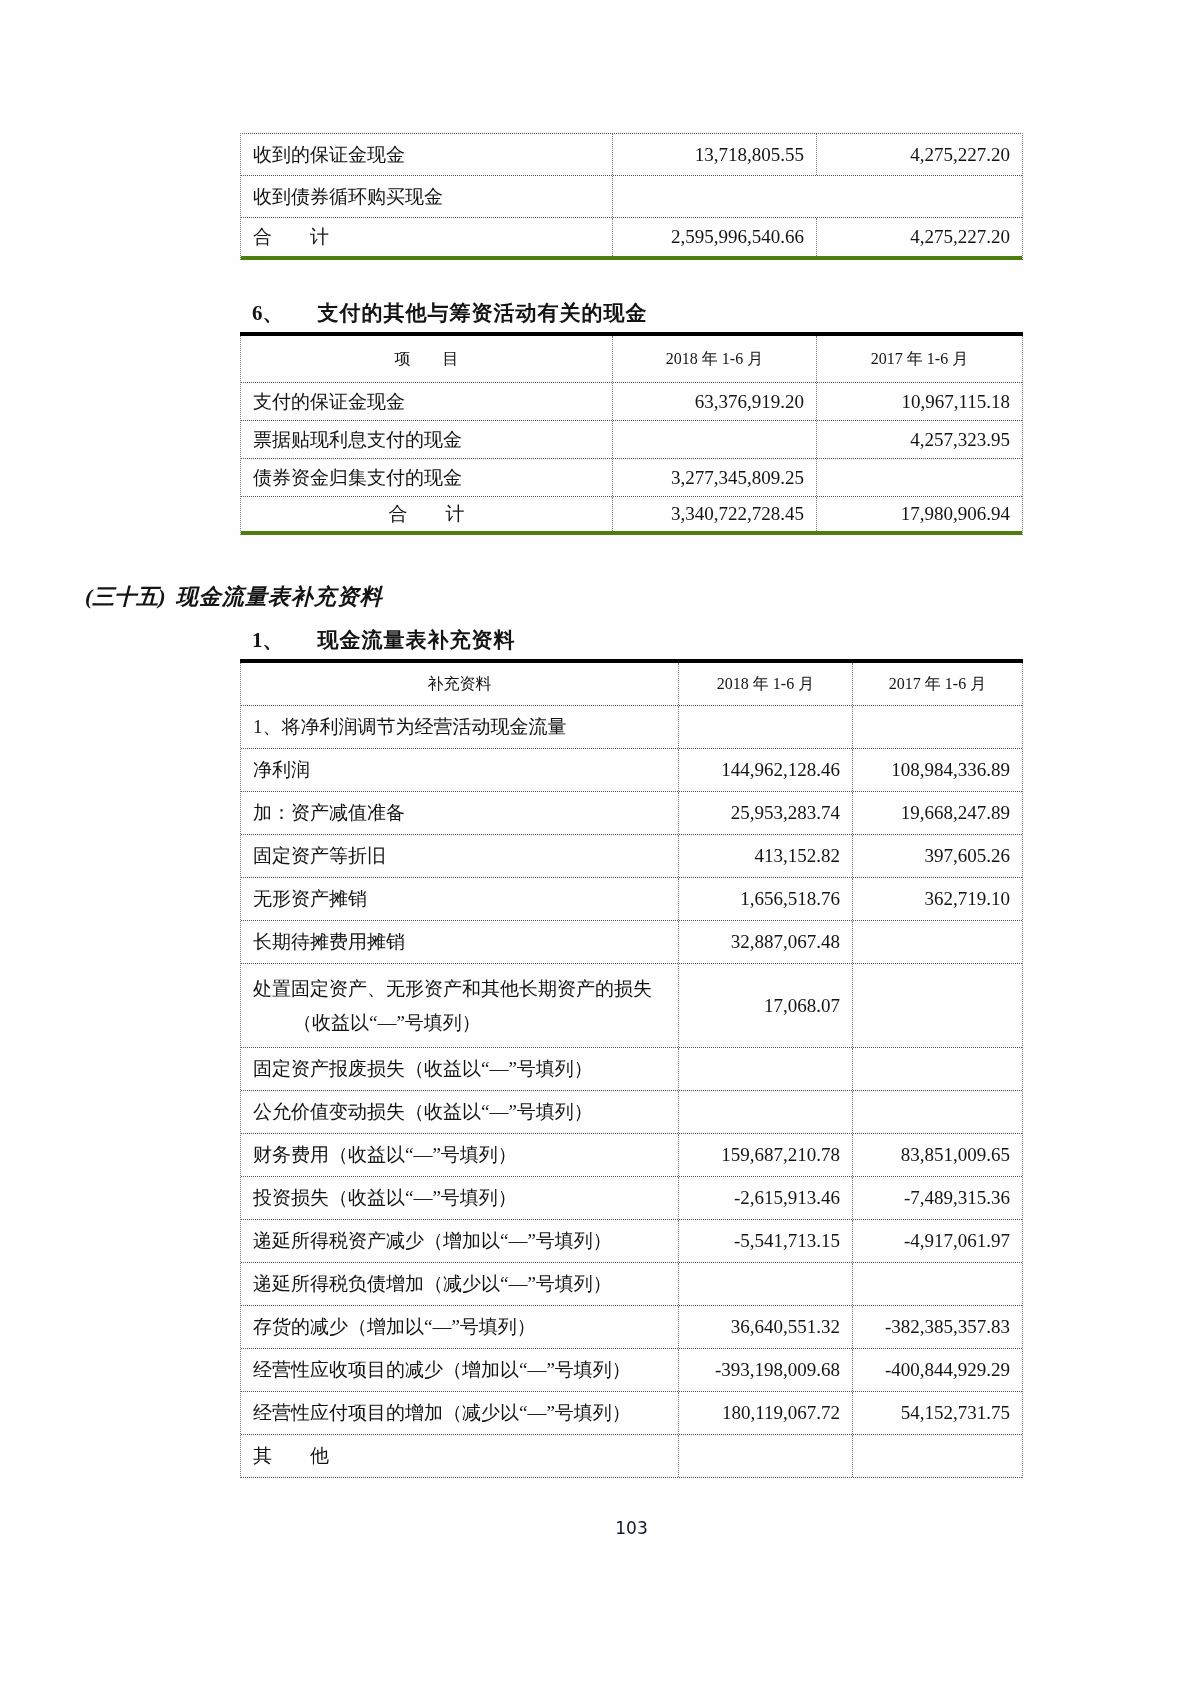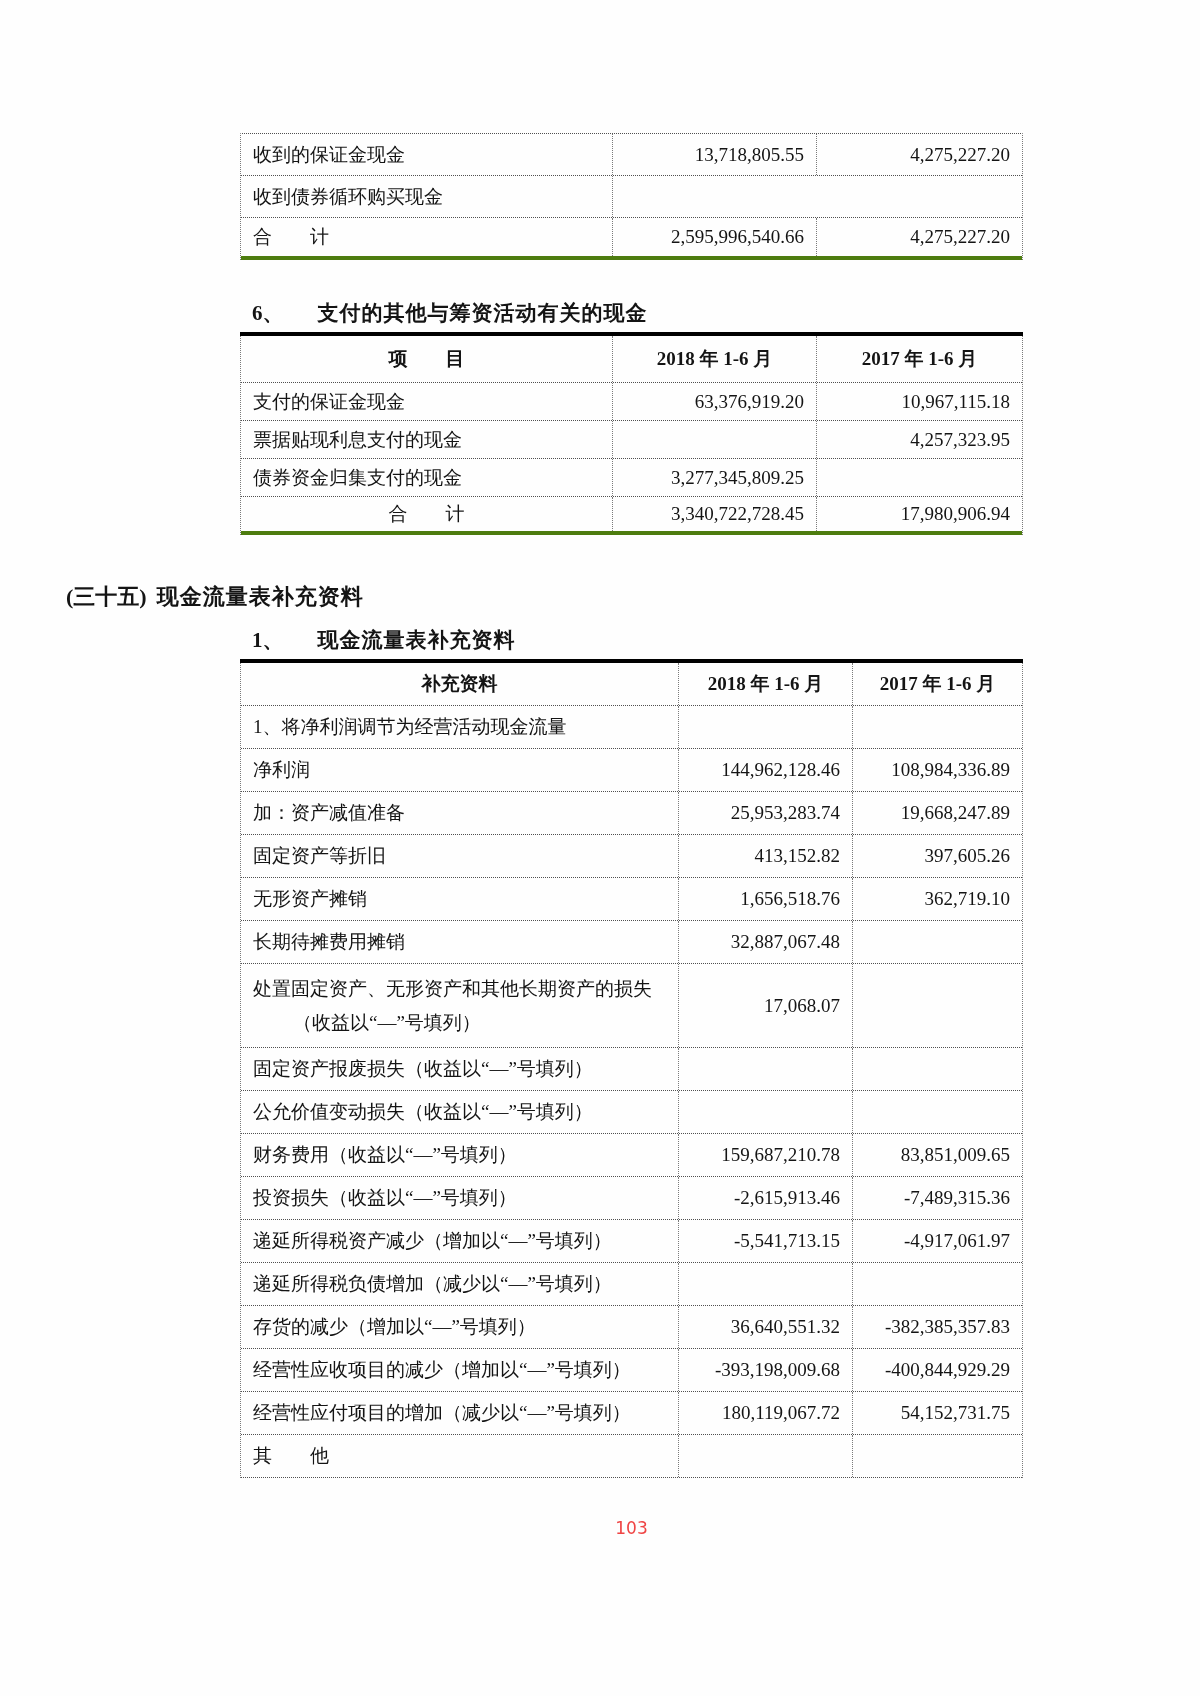--- a/index.html
+++ b/index.html
@@ -18,21 +18,21 @@
   .tbl{
     margin-left:240px;
     width:783px;
     border-left:1px dotted #7a7a7a;
     border-right:1px dotted #7a7a7a;
     font-size:19px;
   }
   .trow{display:flex;align-items:center;border-bottom:1px dotted #4f4f4f;}
   .c1{padding-left:12px;}
   .c2,.c3{text-align:right;padding-right:12px;border-left:1px dotted #7a7a7a;height:100%;display:flex;align-items:center;justify-content:flex-end;}
-  .thead{font-size:19px;font-weight:bold;}
+  .thead{font-size:16px;}
   .thead .c1,.thead .c2,.thead .c3{justify-content:center;text-align:center;padding:0;}
   .thead .c1{display:flex;align-items:center;}
   .center .c1{text-align:center;padding-left:0;justify-content:center;display:flex;align-items:center;height:100%;}
   .total{border-bottom:4px solid #4d7c0f;}
   .l2:empty{display:none;}
   .l1,.l2{display:block;}
   .l2{margin-top:8px;margin-left:40px;}
 
   
   .cols-ab .c1{width:371px;}
@@ -65,35 +65,36 @@
   }
   .sec-heading .sec-num{padding-left:12px;}
   .sec-heading .sec-title{margin-left:34px;letter-spacing:1px;}
   .rule{margin-left:240px;width:783px;height:4px;background:#000;}
   .h6-block{margin-top:40px;}
   .h6-block .rule{margin-top:6px;margin-left:0;}
   .h6-block .sec-heading{margin-left:0;}
   .h6-wrap{margin-left:240px;width:783px;}
 
   .h35{
-    margin-top:48px;margin-left:66px;
+    margin-top:48px;margin-left:85px;
     font-weight:bold;font-size:22px;line-height:28px;letter-spacing:1px;
     display:flex;
+    font-style:italic;
   }
   .h35 .h35-num{letter-spacing:0;}
   .h35 .h35-title{margin-left:10px;}
 
   .h1-block{margin-top:16px;}
 
   
   .pageno{
     margin-top:40px;margin-left:240px;width:783px;
     text-align:center;
     font-family:"DejaVu Sans","Liberation Sans",sans-serif;
-    font-size:17px;color:#ef4444;
+    font-size:17px;color:#0f172a;
   }
 </style>
 </head>
 <body>
 
 <div class="page">
 
   <div class="tbl tbl-a cols-ab">
 
       <div class="trow">

